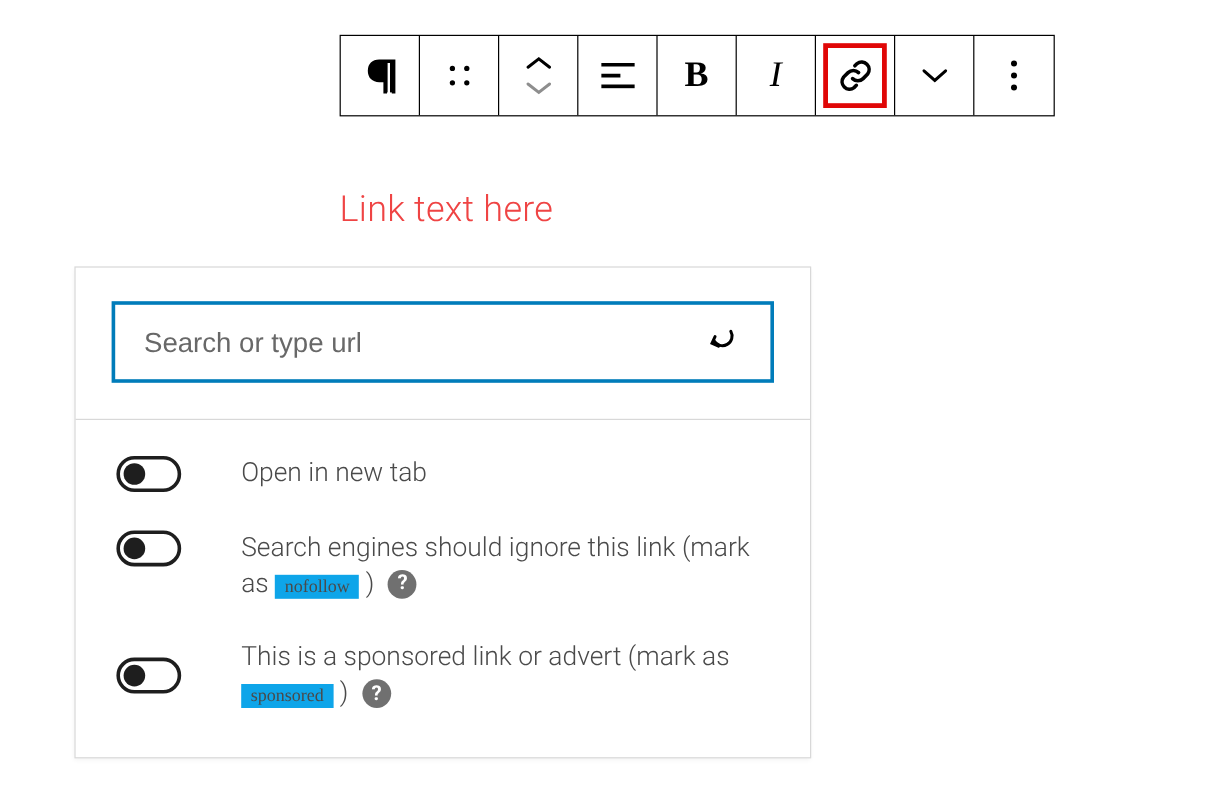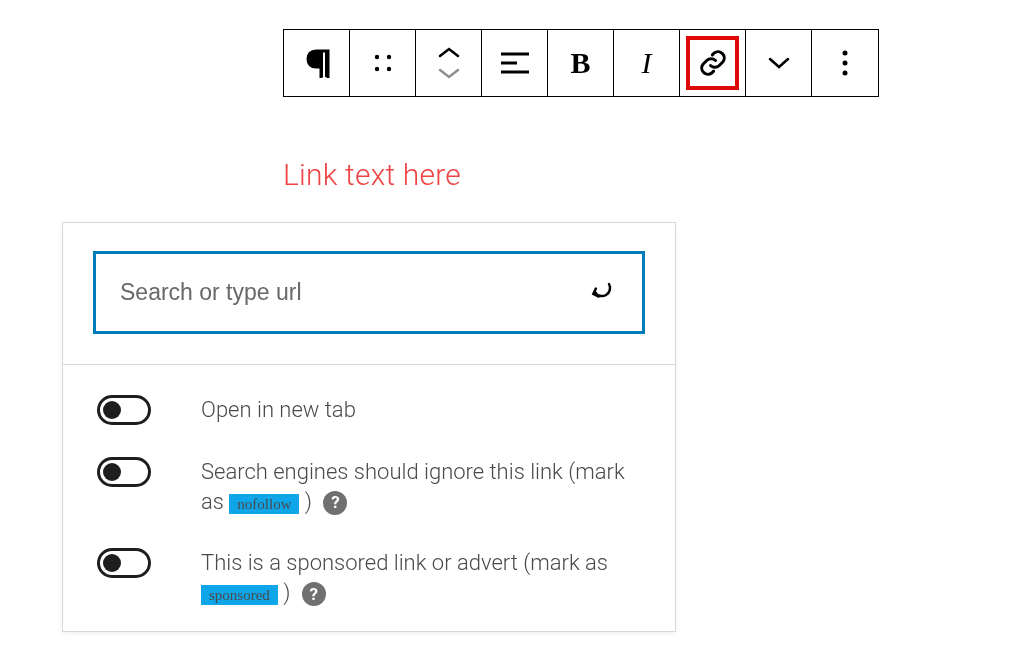--- a/index.html
+++ b/index.html
@@ -79,21 +79,21 @@
     flex-direction:column;
   }
   .popover-top{
     padding:28px 30px 30px 30px;
     border-bottom:1px solid #d8d8d8;
     box-sizing:border-box;
   }
   .search-field{
     display:flex;
     align-items:center;
-    height:83px;
+    height:68px;
     border:3px solid #007cba;
     box-sizing:border-box;
     padding:0 22px 0 22px;
     cursor:text;
   }
   .search-input{
     flex:1;
     border:none;
     outline:none;
     font-size:23px;
@@ -111,21 +111,21 @@
   .popover-bottom{
     flex:1;
     padding:30px 34px 10px 34px;
     box-sizing:border-box;
   }
   .option-row{
     display:flex;
     align-items:flex-start;
     margin-bottom:32px;
   }
-  .option-row:last-child{margin-bottom:0;}
+  .option-row:last-child{margin-bottom:0;align-items:center;}
   .toggle{
     width:54px;height:30px;
     border:3px solid #1e1e1e;
     border-radius:18px;
     box-sizing:border-box;
     position:relative;
     margin-right:50px;
     flex:0 0 auto;
     cursor:pointer;
   }

